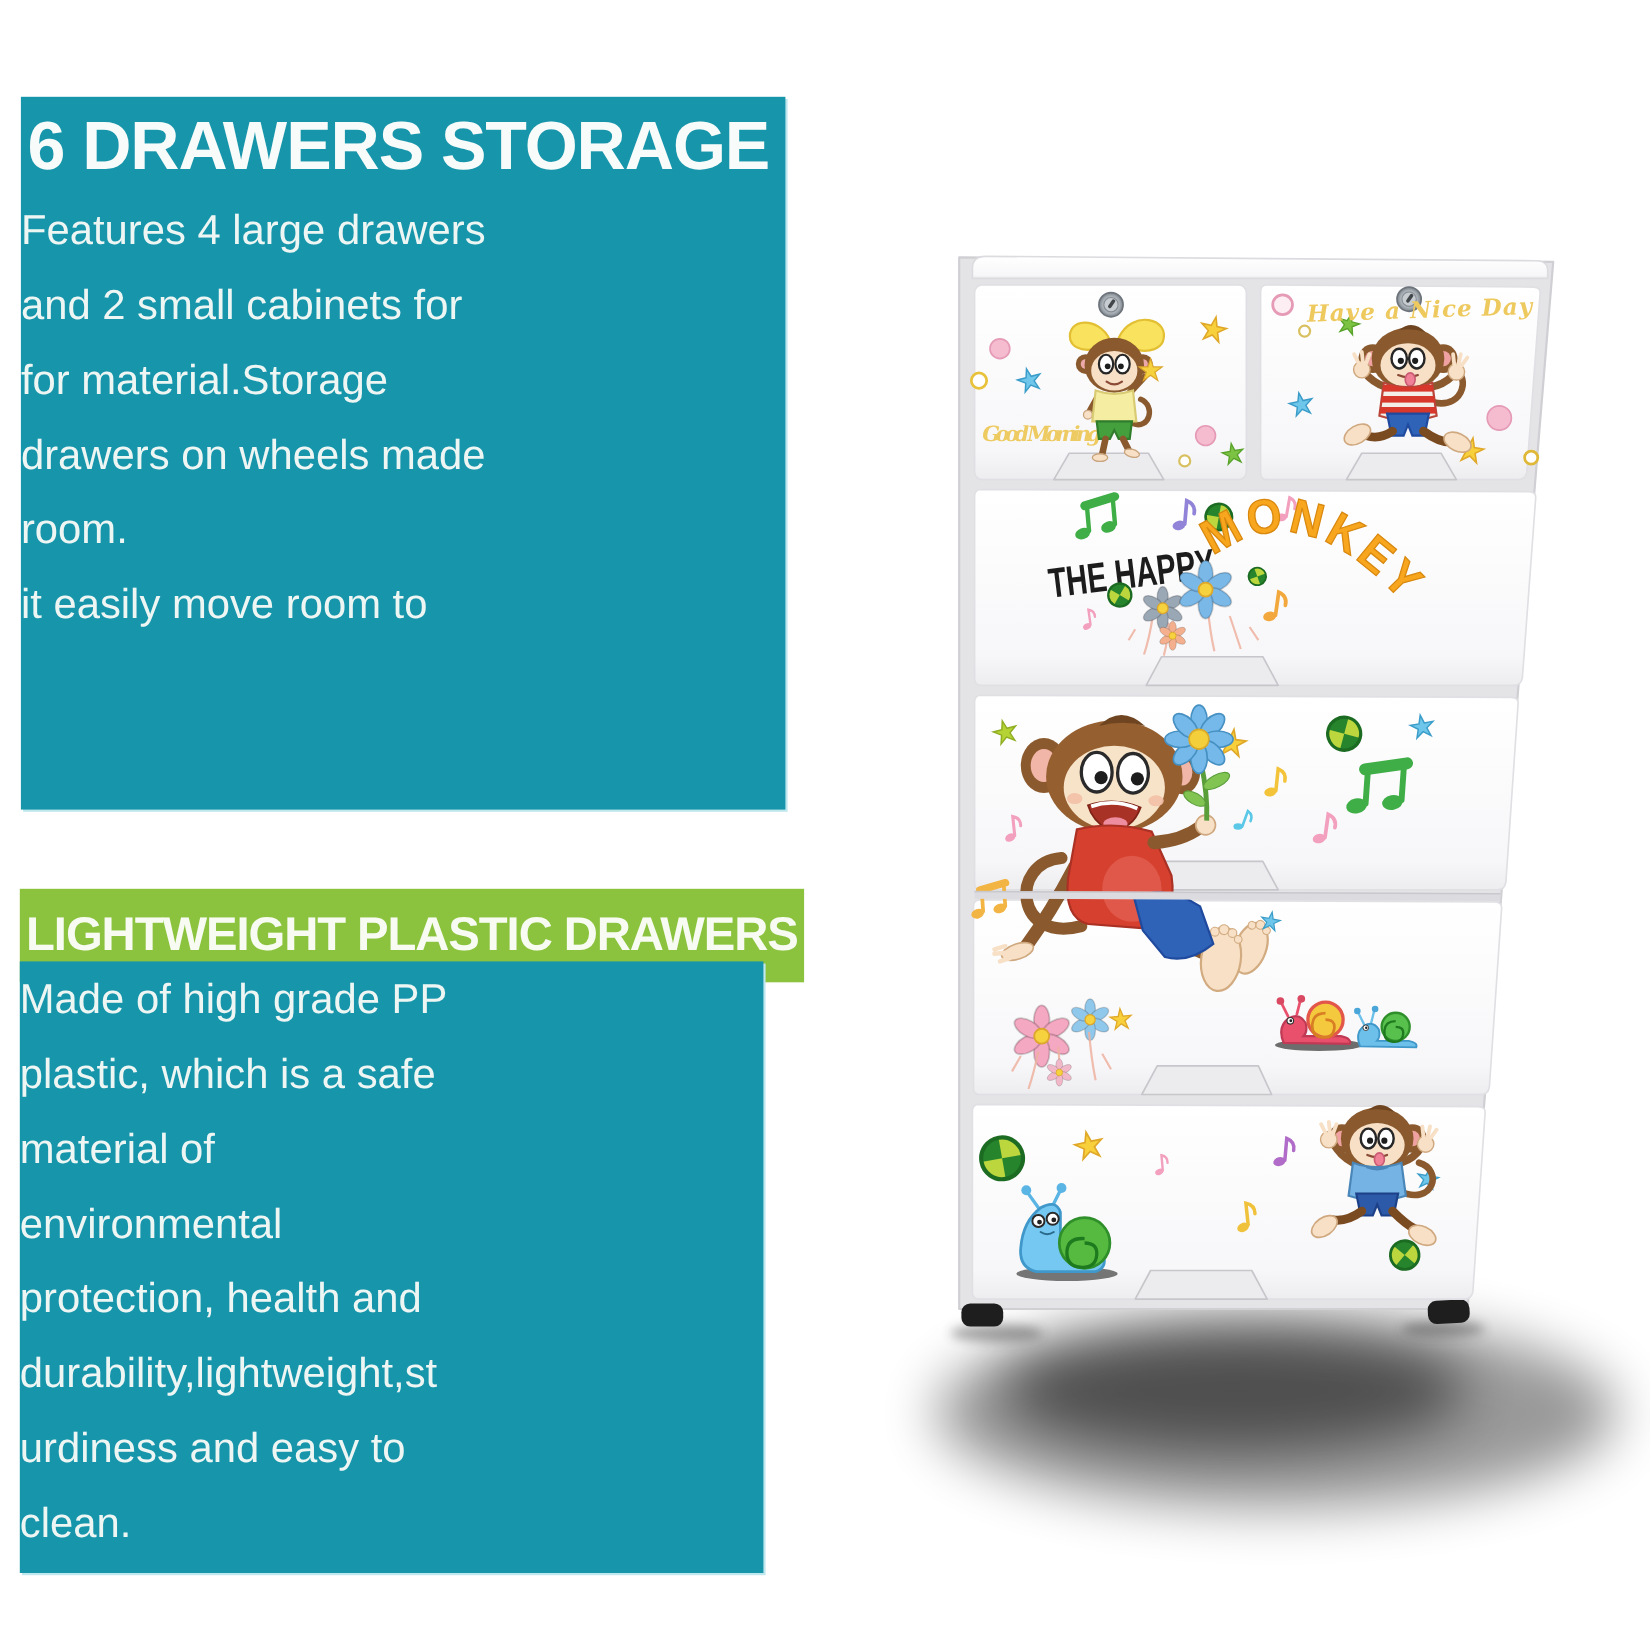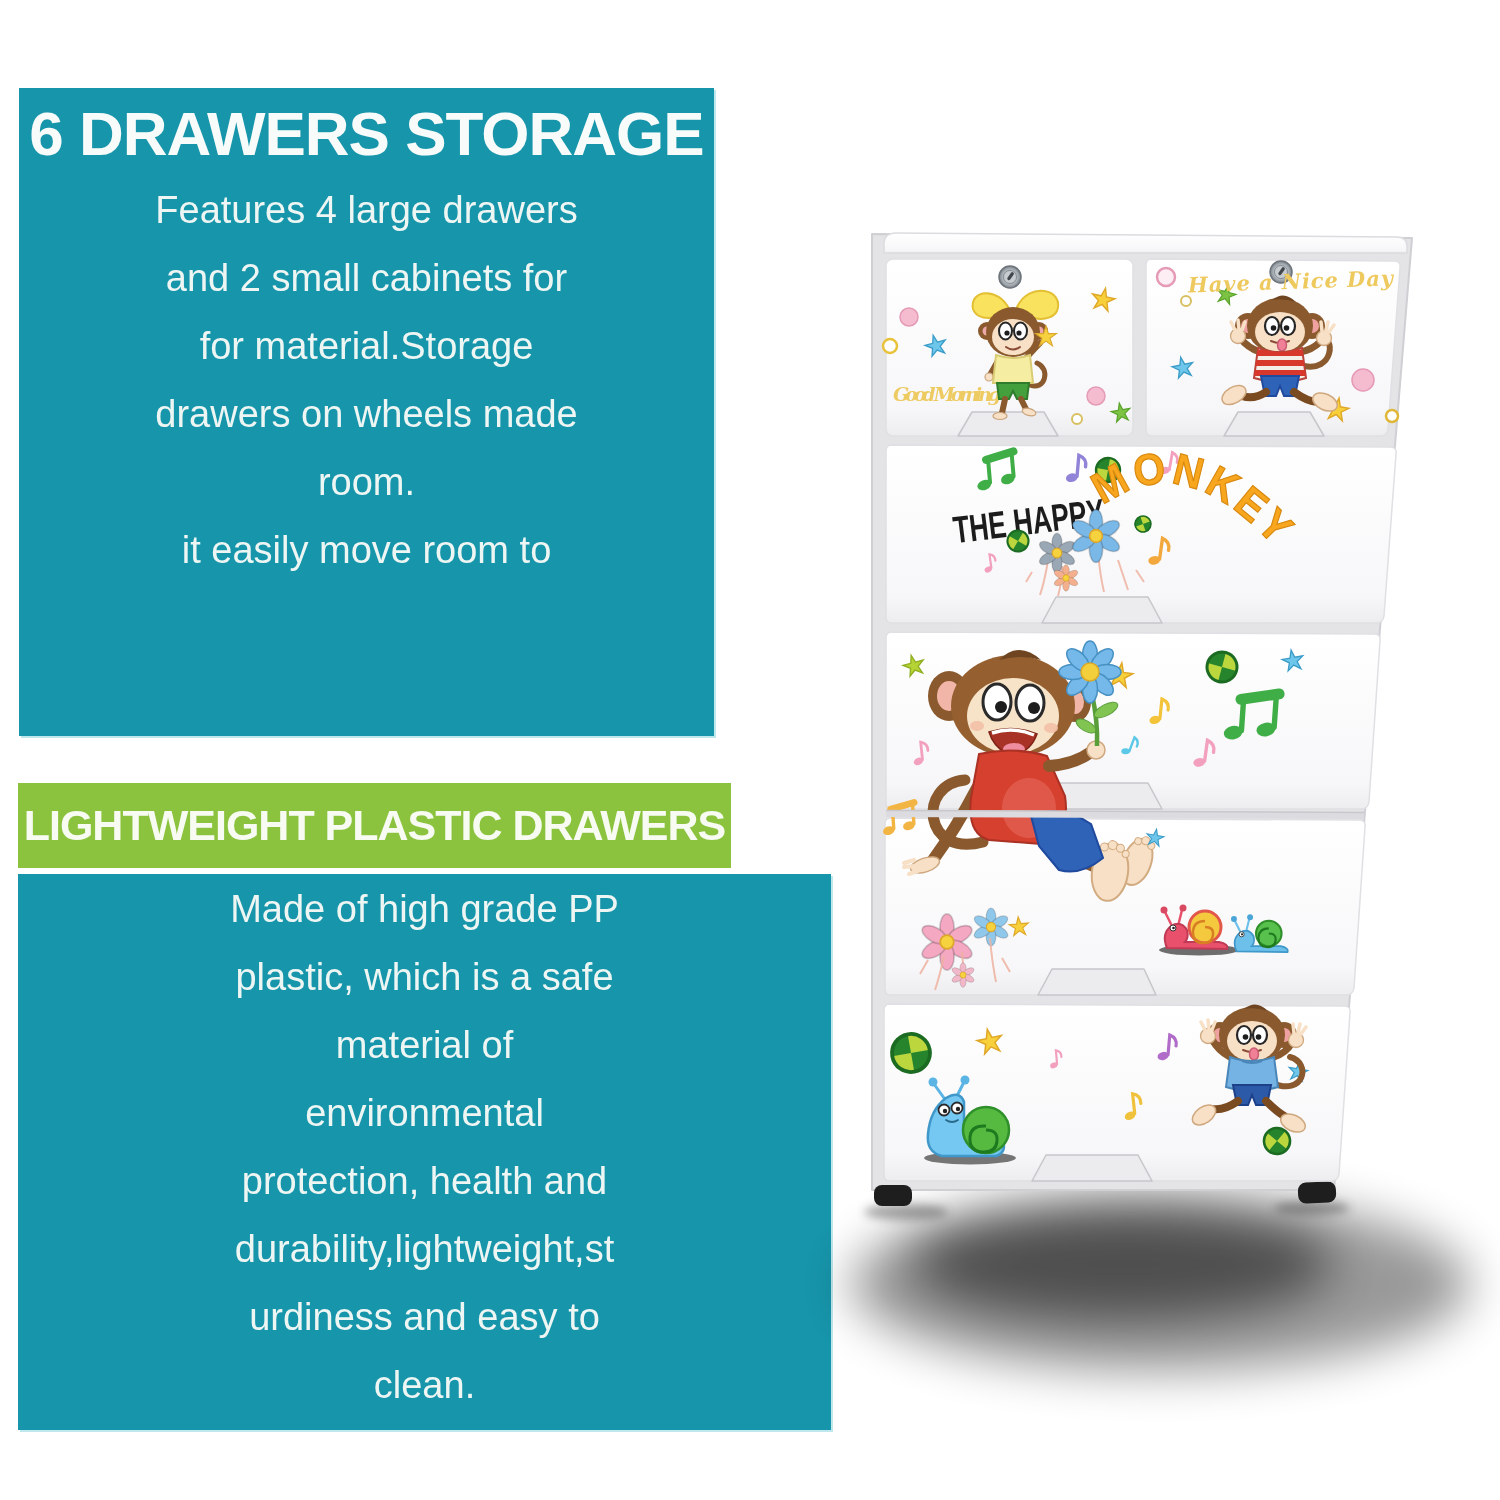--- a/index.html
+++ b/index.html
@@ -1,32 +1,32 @@
 <!DOCTYPE html>
 <html style="--teal_panel: #1795ab; --green_header: #8cc33e; --panel_text: #eef6f4; --sticker_orange: #f8a61e; --sticker_black: #1c1c1c; --sticker_gold: #eecb62;"><head>
 <meta charset="utf-8">
 <style>
   html,body{margin:0;padding:0;}
   body{
     width:1500px;height:1500px;position:relative;overflow:hidden;
     background:#ffffff;font-family:"Liberation Sans",sans-serif;
   }
-  .panel{position:absolute;background:var(--teal_panel,#1795ab);color:var(--panel_text,#eef6f4);text-align:center;}
+  .panel{position:absolute;background:var(--teal_panel,#1795ab);color:var(--panel_text,#eef6f4);}
   .panel-top{left:19px;top:88px;width:695px;height:648px;box-shadow:2px 2px 0 #bfe7ee;}
   .panel-top h1{
     margin:12px 6px 8px;font-size:62px;line-height:68px;font-weight:bold;
     letter-spacing:-1px;color:#f7fbf9;
   }
   .tline{font-size:38px;line-height:68px;white-space:nowrap;}
   .green-bar{
-    position:absolute;left:18px;top:783px;width:713px;height:85px;
+    position:absolute;left:18px;top:808px;width:713px;height:85px;
     background:var(--green_header,#8cc33e);display:flex;align-items:center;justify-content:center;
     font-size:43px;font-weight:bold;letter-spacing:-1px;color:#f7fbf2;
   }
-  .panel-bottom{left:18px;top:874px;width:813px;height:556px;padding-top:1px;box-sizing:border-box;box-shadow:2px 2px 0 #bfe7ee;}
+  .panel-bottom{left:18px;top:874px;width:676px;height:556px;padding-top:1px;box-sizing:border-box;box-shadow:2px 2px 0 #bfe7ee;}
   svg.product{position:absolute;left:0;top:0;width:1500px;height:1500px;}
 </style>
 </head>
 <body>
 
 <section class="panel panel-top">
   <h1>6 DRAWERS STORAGE</h1>
   <div>
     <div class="tline">Features 4 large drawers</div>
     <div class="tline">and 2 small cabinets for</div>

